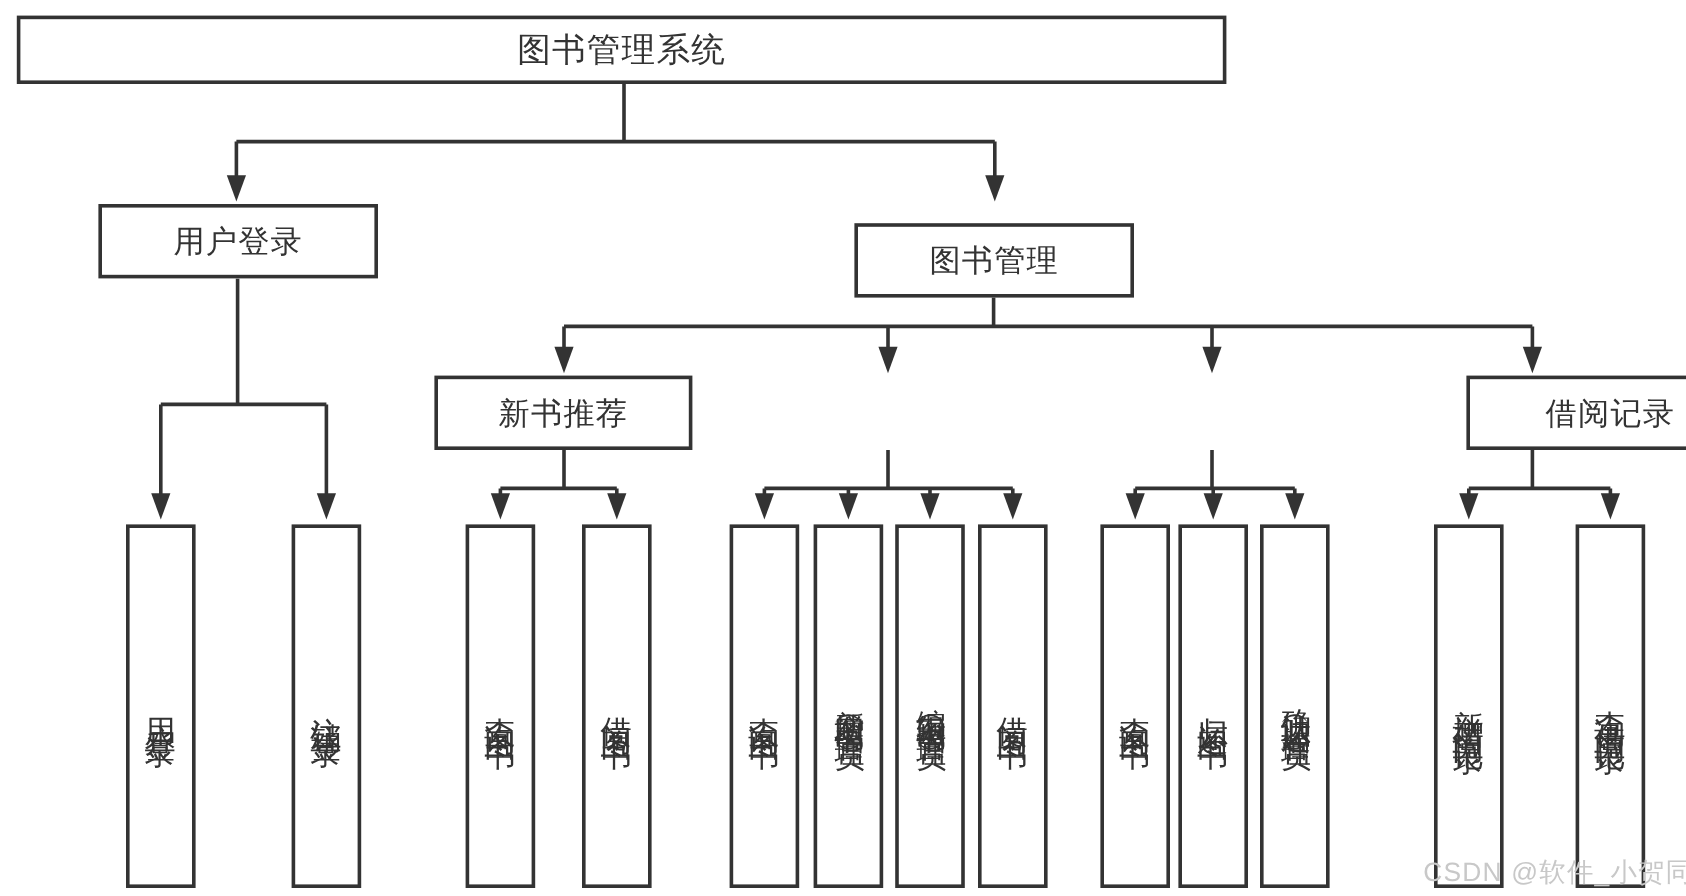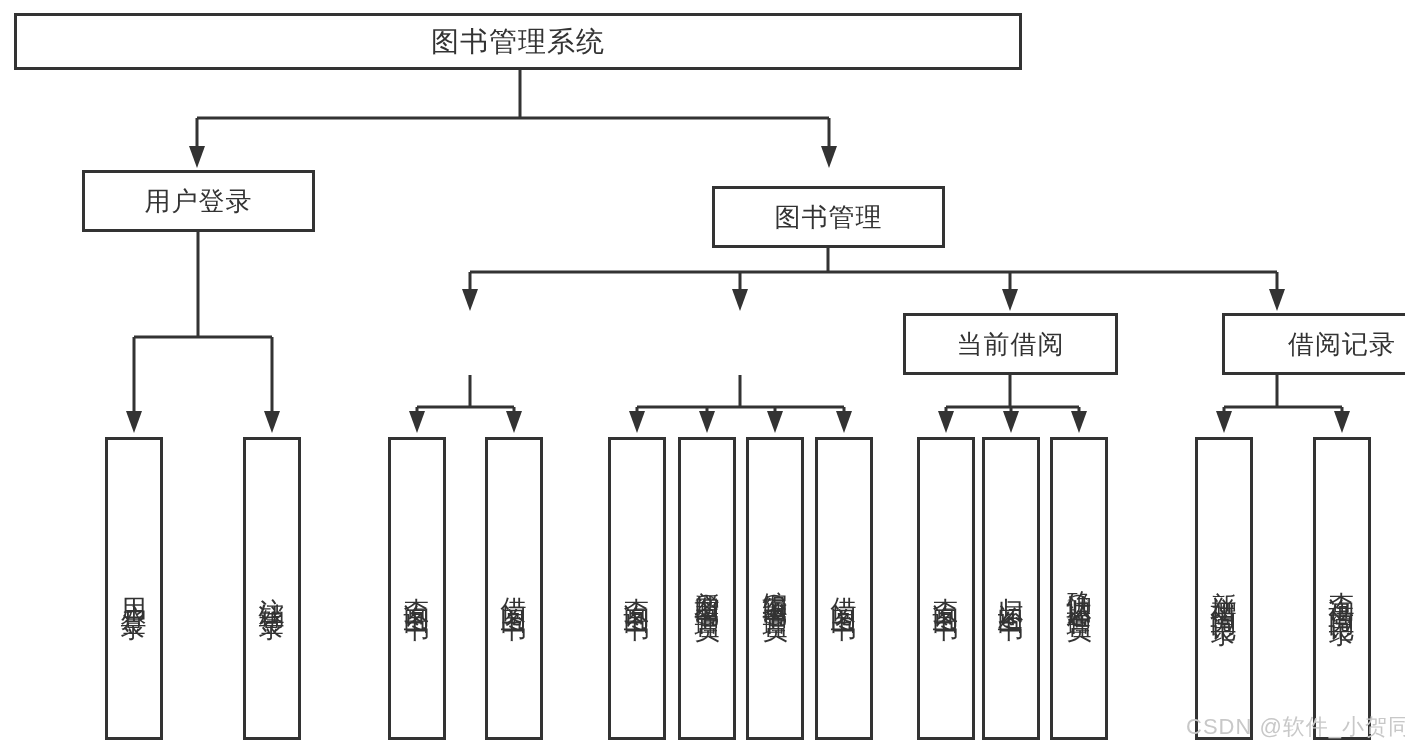--- a/index.html
+++ b/index.html
@@ -85,21 +85,21 @@
       <polygon points="1216,411 1232,411 1224,433"></polygon>
       <polygon points="1334,411 1350,411 1342,433"></polygon>
     </g>
   </svg>
 
   <div class="box h-box root-box" style="left:14px;top:13px;width:1008px;height:57px;">图书管理系统</div>
 
   <div class="box h-box" style="left:82px;top:170px;width:233px;height:62px;">用户登录</div>
   <div class="box h-box" style="left:712px;top:170px;width:233px;height:62px;margin-top:16px;">图书管理</div>
 
-  <div class="box h-box" style="left:903px;top:313px;width:215px;height:62px;">当前借阅</div>
+  <div class="box h-box" style="left:362px;top:313px;width:215px;height:62px;">新书推荐</div>
   <div class="box h-box" style="left:1222px;top:313px;width:240px;height:62px;">借阅记录</div>
 
   <div class="box v-box" style="left:105px;top:437px;width:58px;height:303px;">用户登录</div>
   <div class="box v-box" style="left:243px;top:437px;width:58px;height:303px;">注销登录</div>
 
   <div class="box v-box" style="left:388px;top:437px;width:58px;height:303px;">查询图书</div>
   <div class="box v-box" style="left:485px;top:437px;width:58px;height:303px;">借阅图书</div>
 
   <div class="box v-box" style="left:608px;top:437px;width:58px;height:303px;">查询图书</div>
   <div class="box v-box long" style="left:678px;top:437px;width:58px;height:303px;">新增图书（管理员）</div>

